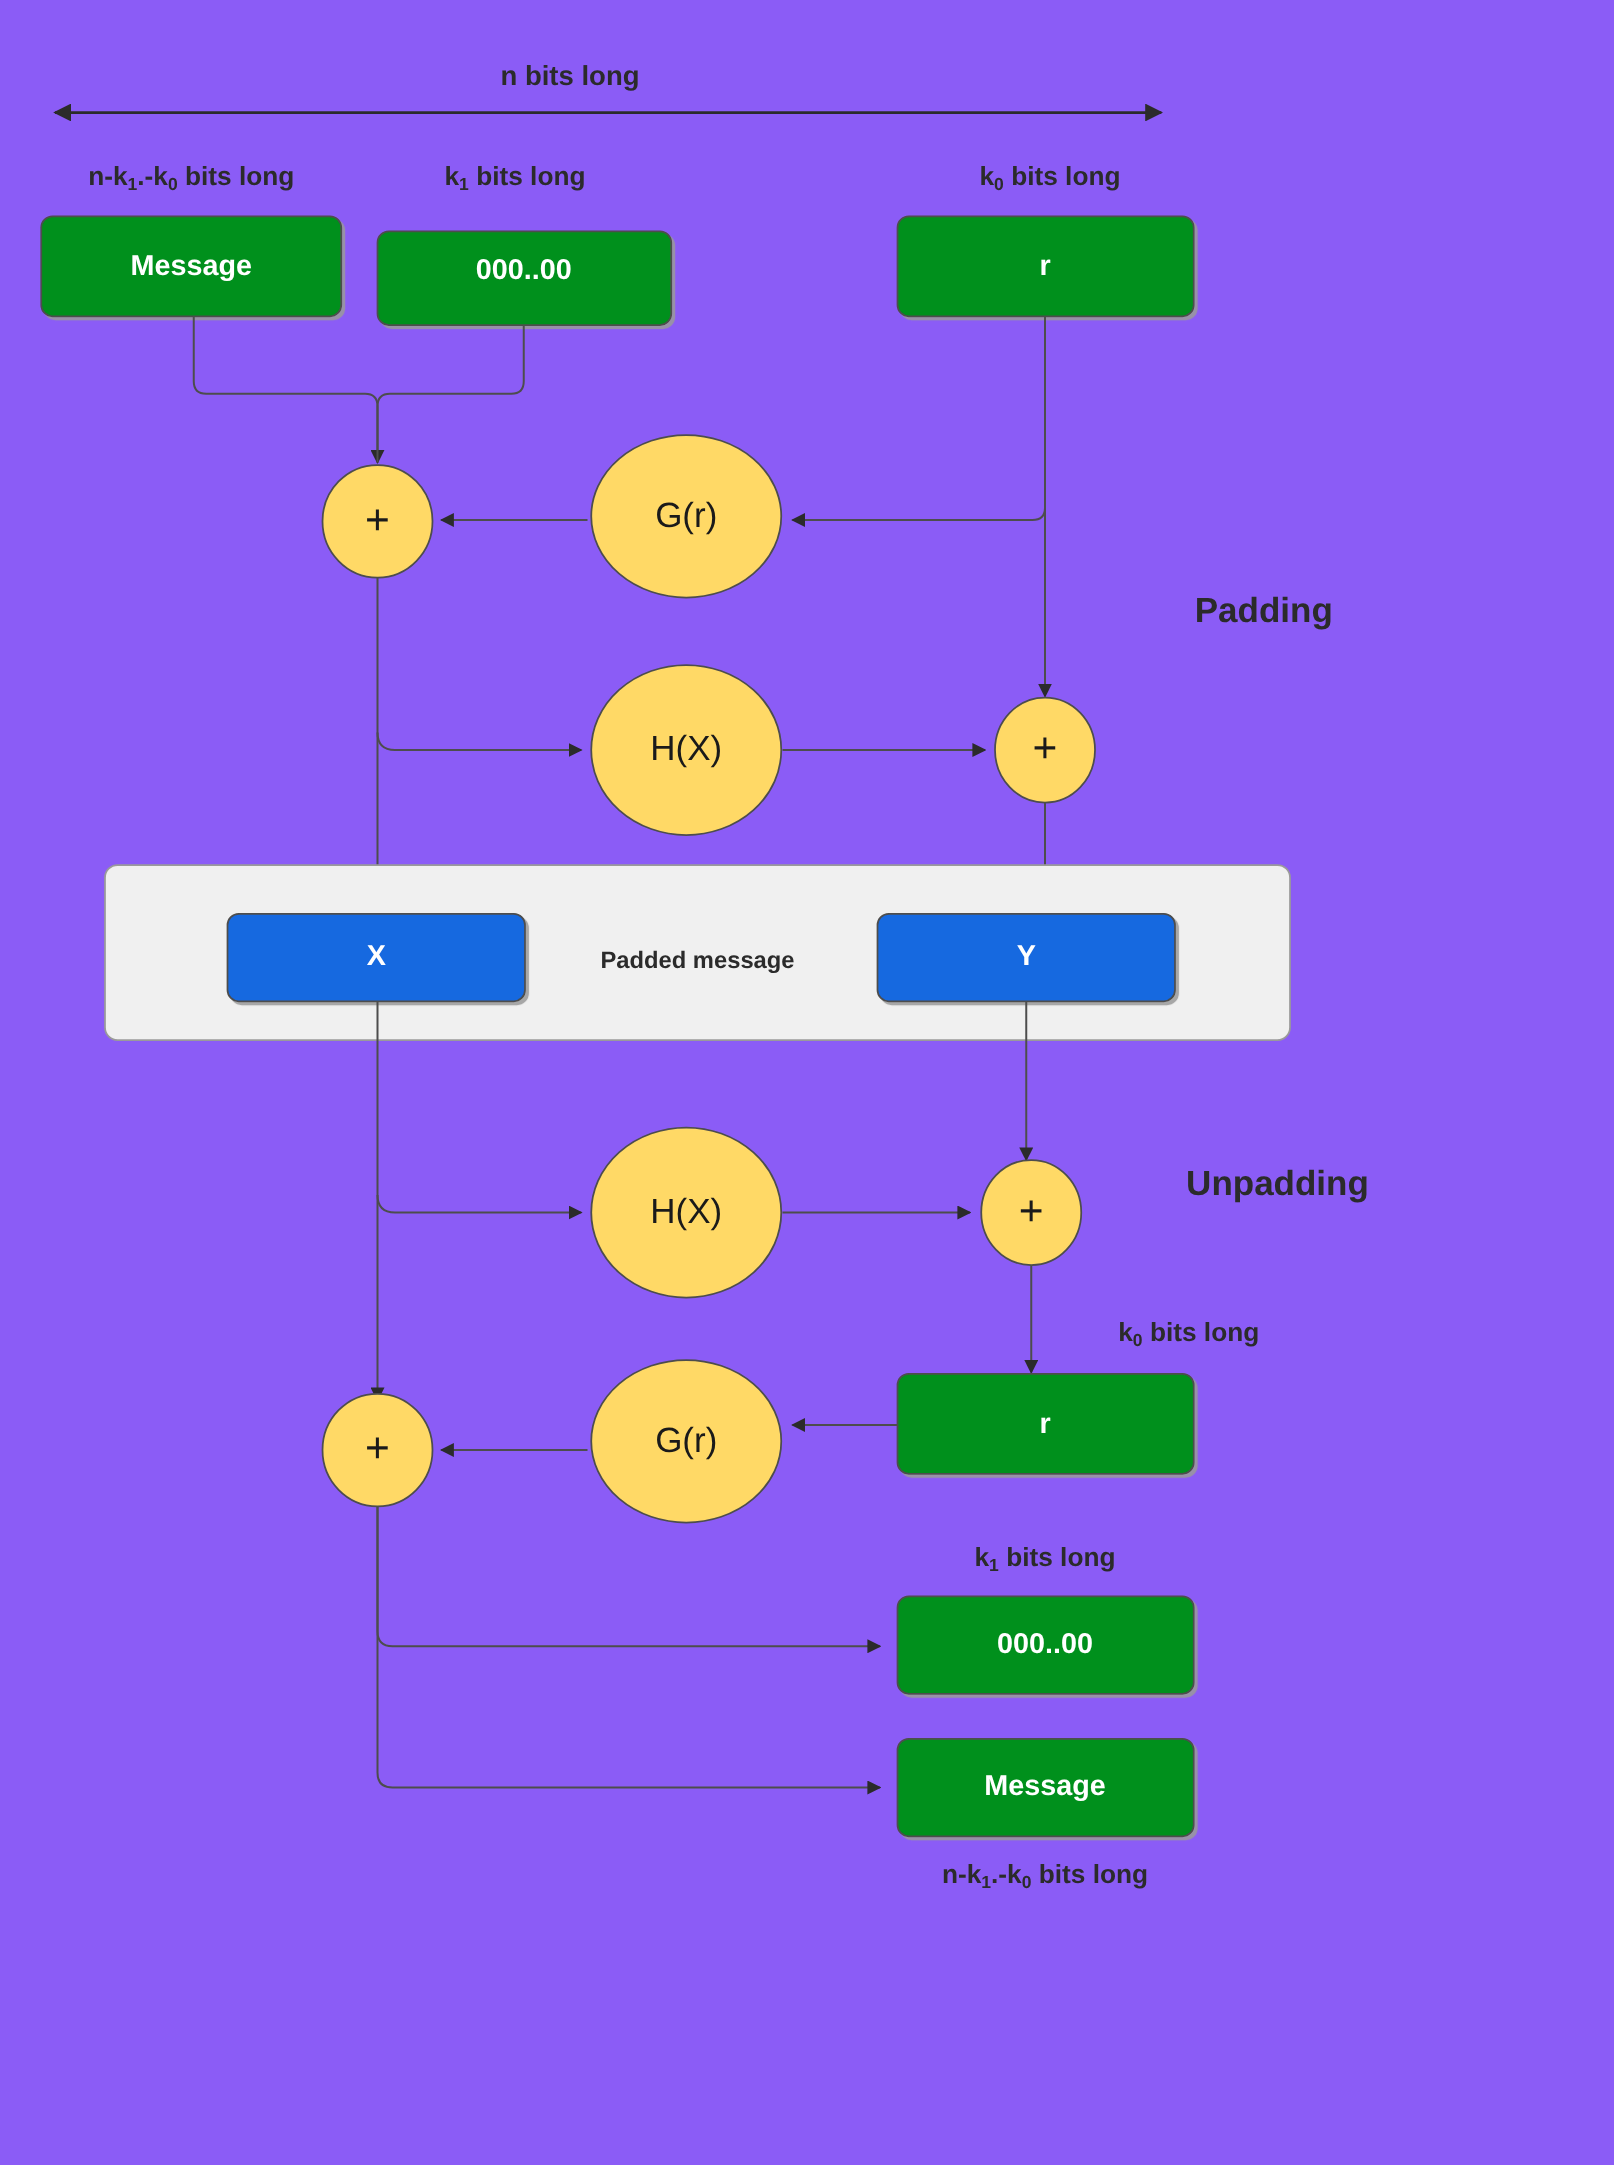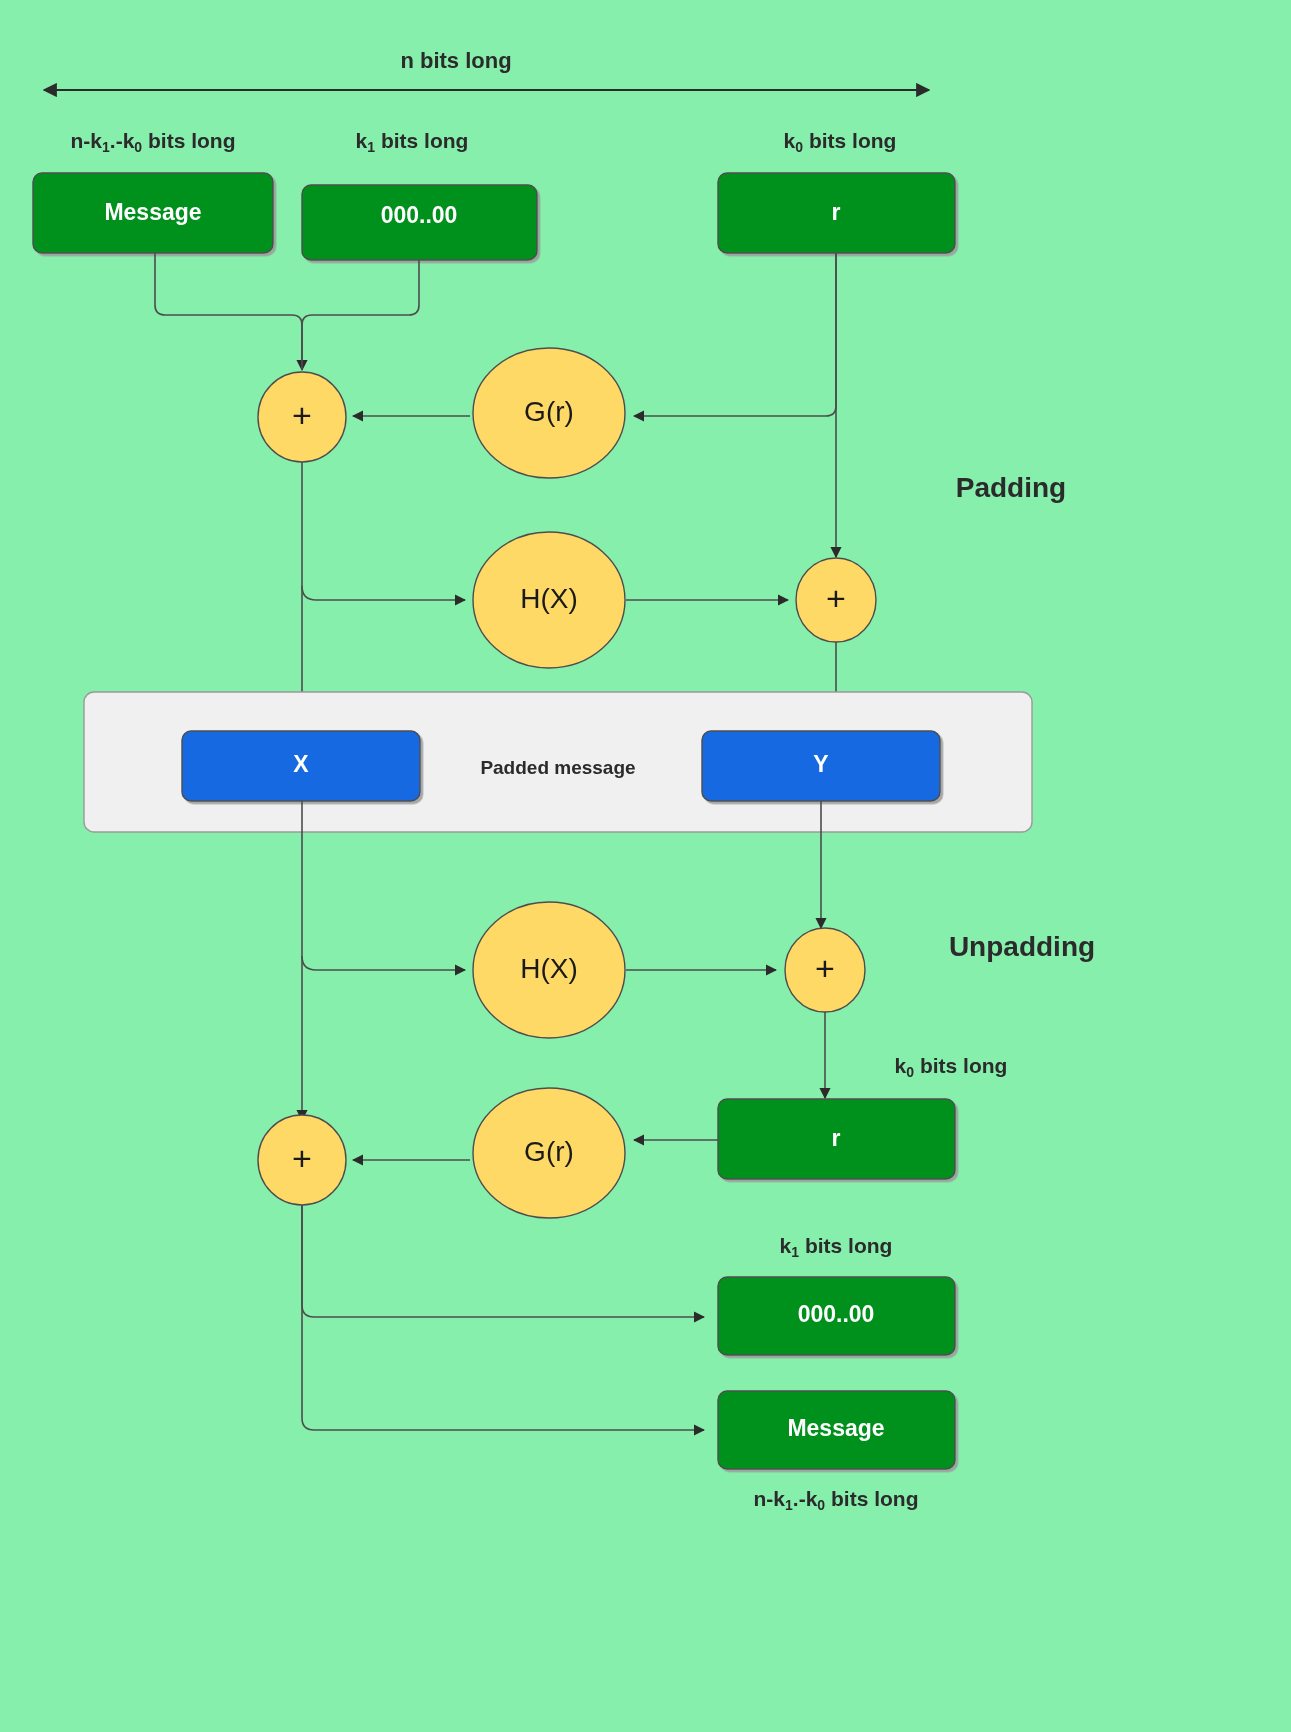--- a/index.html
+++ b/index.html
@@ -7,21 +7,21 @@
     padding: 0;
     background: #ffffff;
   }
   body {
     font-family: "Liberation Sans", sans-serif;
   }
   #diagram-root {
     position: relative;
     width: 1291px;
     height: 1732px;
-    background: #86efac;
+    background: #8b5cf6;
     overflow: hidden;
   }
   svg#diagram-svg {
     position: absolute;
     top: 0;
     left: 0;
     width: 1291px;
     height: 1732px;
     display: block;
   }

